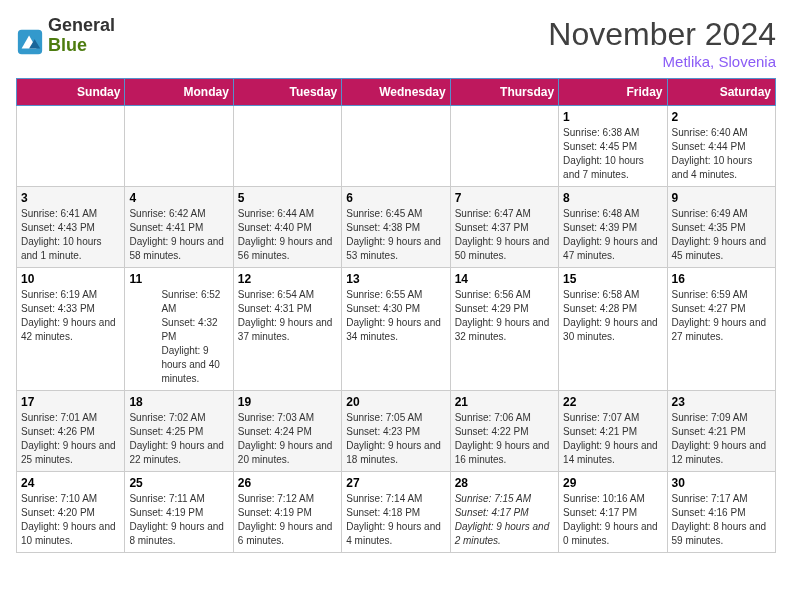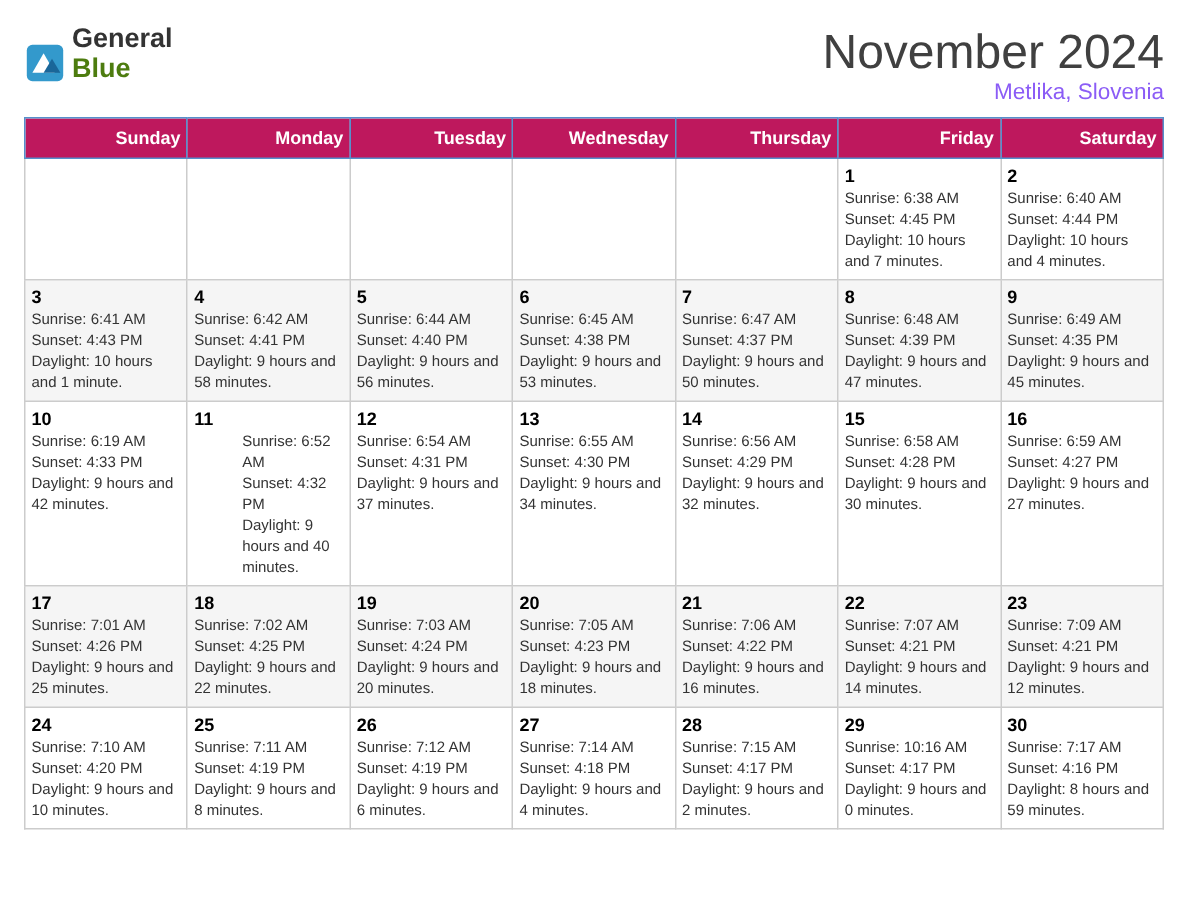--- a/index.html
+++ b/index.html
@@ -289,21 +289,21 @@
 Daylight: 9 hours and 6 minutes.</div>
         </td>
         <td>
           <div class="day-number">27</div>
           <div class="day-info" style="white-space: pre-line;">Sunrise: 7:14 AM
 Sunset: 4:18 PM
 Daylight: 9 hours and 4 minutes.</div>
         </td>
         <td>
           <div class="day-number">28</div>
-          <div class="day-info" style="white-space: pre-line;">Sunrise: 7:15 AM
+          <div class="day-info" style="white-space: pre-line; font-style: italic;">Sunrise: 7:15 AM
 Sunset: 4:17 PM
 Daylight: 9 hours and 2 minutes.</div>
         </td>
         <td>
           <div class="day-number">29</div>
           <div class="day-info" style="white-space: pre-line;">Sunrise: 10:16 AM
 Sunset: 4:17 PM
 Daylight: 9 hours and 0 minutes.</div>
         </td>
         <td>

